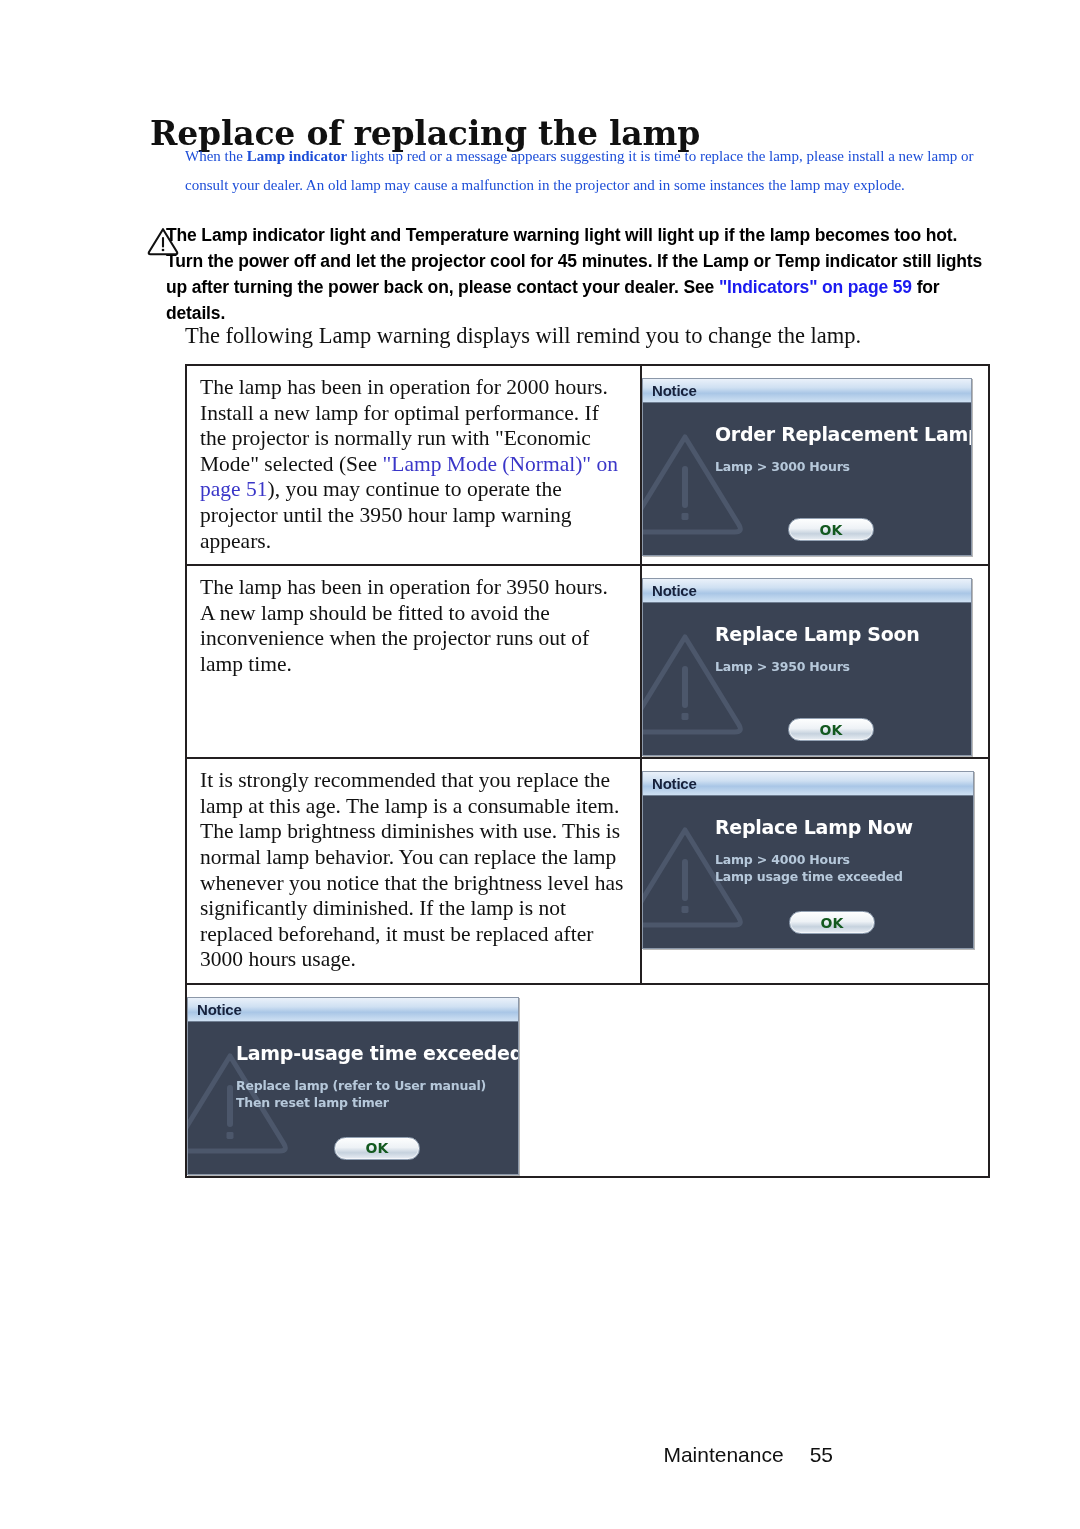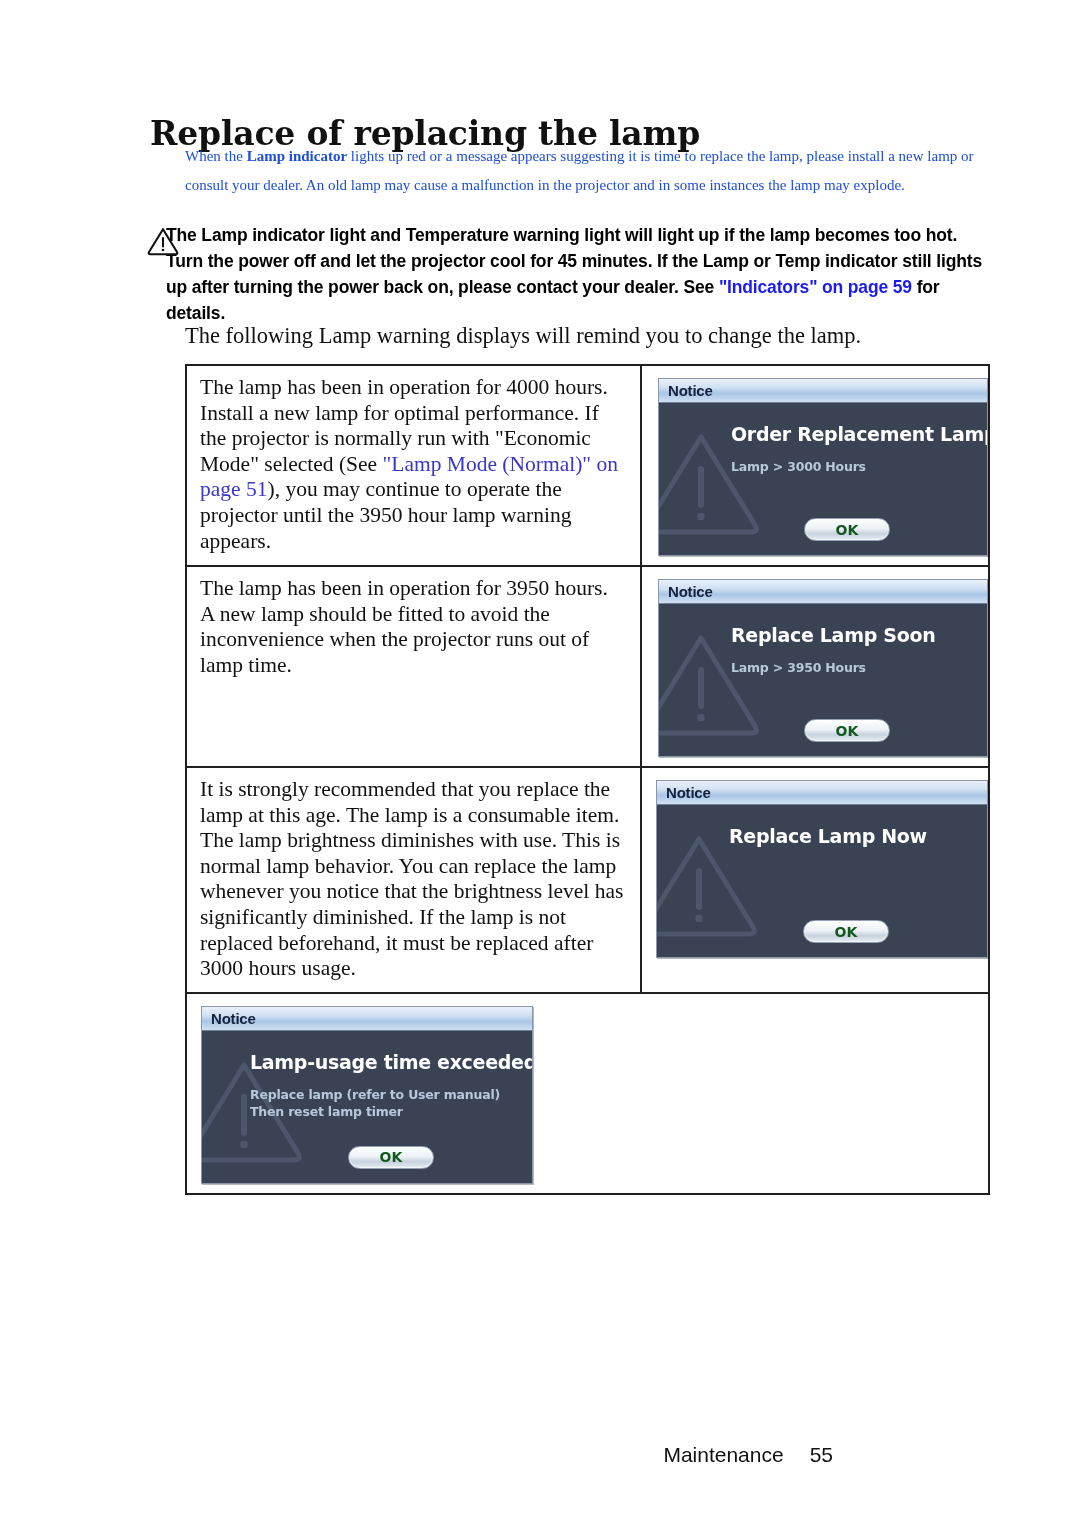--- a/index.html
+++ b/index.html
@@ -133,23 +133,23 @@
     font-family: "Liberation Serif", serif;
     font-size: 21.5px;
     line-height: 25.6px;
     color: #111111;
   }
   .status-cell .lk2 { color: #3a36c8; }
   .status-cell p { margin: 0; }
   .status-cell p + p { margin-top: 19px; }
 
   .msg-cell {
-    padding: 12px 0 9px 0;
-    display: flex;
-    justify-content: flex-end;
+    padding: 12px 0 1px 0;
+    display: flex;
+    justify-content: flex-start;
   }
 
   
   .osd {
     width: 330px;
     position: relative;
     background: #3a4354;
     box-shadow: 1px 1px 0 rgba(0,0,0,0.28);
     border: 1px solid #8b97a8;
     box-sizing: border-box;
@@ -290,21 +290,21 @@
   </div>
 
   <div class="lead">The following Lamp warning displays will remind you to change the lamp.</div>
 
   <div class="tbl">
 
 
     <div class="tbl-row r1">
       <div class="col-status">
         <div class="status-cell">
-          <p><span>The lamp has been in operation for 4000 hours. Install a new lamp for optimal performance. If the projector is normally run with "Economic Mode" selected (See </span><span class="lk2">"Lamp Mode (Normal)" on page 51</span><span>), you may continue to operate the projector until the 3950 hour lamp warning appears.</span></p>
+          <p><span>The lamp has been in operation for 2000 hours. Install a new lamp for optimal performance. If the projector is normally run with "Economic Mode" selected (See </span><span class="lk2">"Lamp Mode (Normal)" on page 51</span><span>), you may continue to operate the projector until the 3950 hour lamp warning appears.</span></p>
         </div>
       </div>
       <div class="col-message">
         <div class="msg-cell">
           <div class="osd">
             <div class="osd-titlebar">
               <span class="osd-title">Notice</span>
             </div>
             <div class="osd-body">
               <span class="osd-watermark">
@@ -383,20 +383,24 @@
             <div class="osd-body">
               <span class="osd-watermark">
                 <svg viewBox="0 0 128 118" width="128" height="118" xmlns="http://www.w3.org/2000/svg">
                   <path d="M64 12 L118 100 Q122 107 114 107 L14 107 Q6 107 10 100 Z" fill="none" stroke="#4c576b" stroke-width="5" stroke-linejoin="round"></path>
                   <line x1="64" y1="44" x2="64" y2="80" stroke="#4c576b" stroke-width="6" stroke-linecap="round"></line>
                   <rect x="60.5" y="88" width="7" height="7" rx="1.4" fill="#4c576b"></rect>
                 </svg>
               </span>
               <div class="osd-inner">
                 <div class="osd-heading">Replace Lamp Now</div>
+                <div class="osd-lines">
+                  <div>Lamp &gt; 4000 Hours</div>
+                  <div>Lamp usage time exceeded</div>
+                </div>
                 <div class="osd-ok-wrap">
                   <div class="osd-ok">
                     <span class="osd-ok-label">OK</span>
                   </div>
                 </div>
               </div>
             </div>
           </div>
         </div>
       </div>

